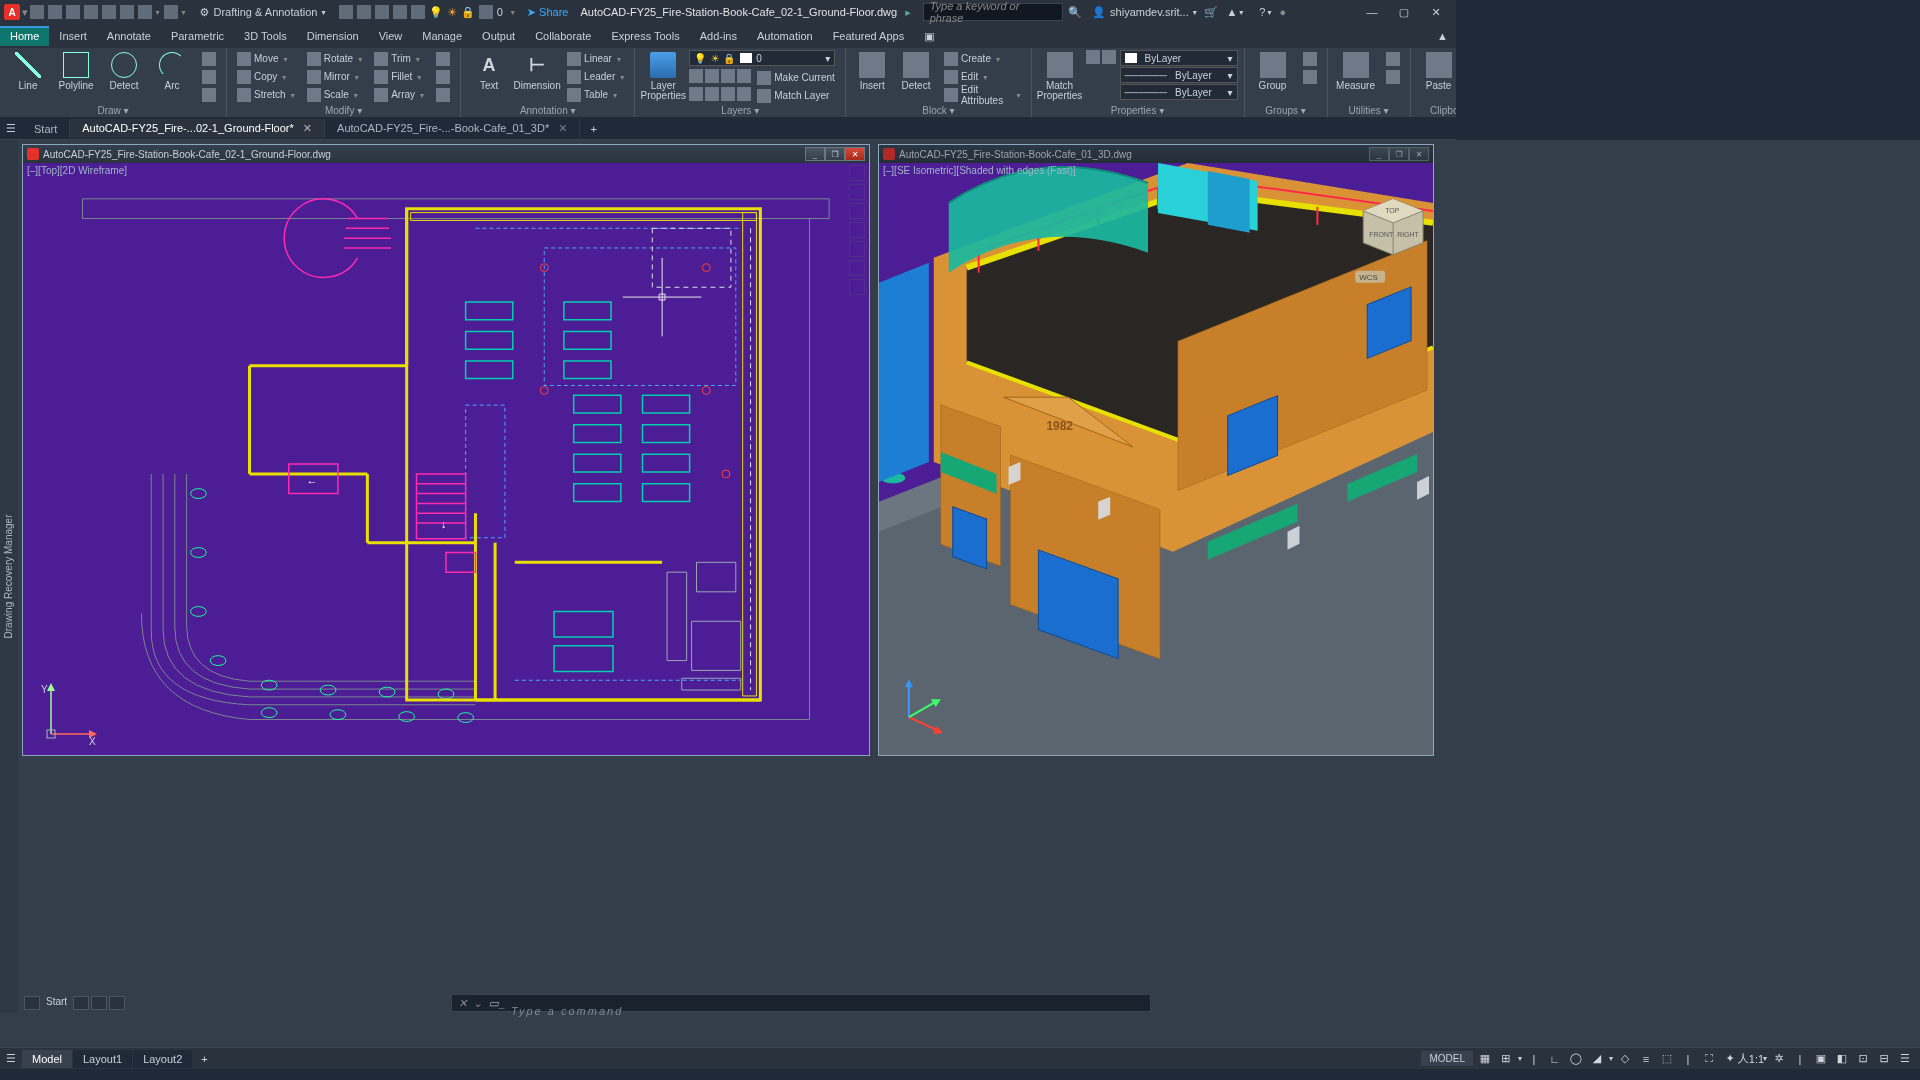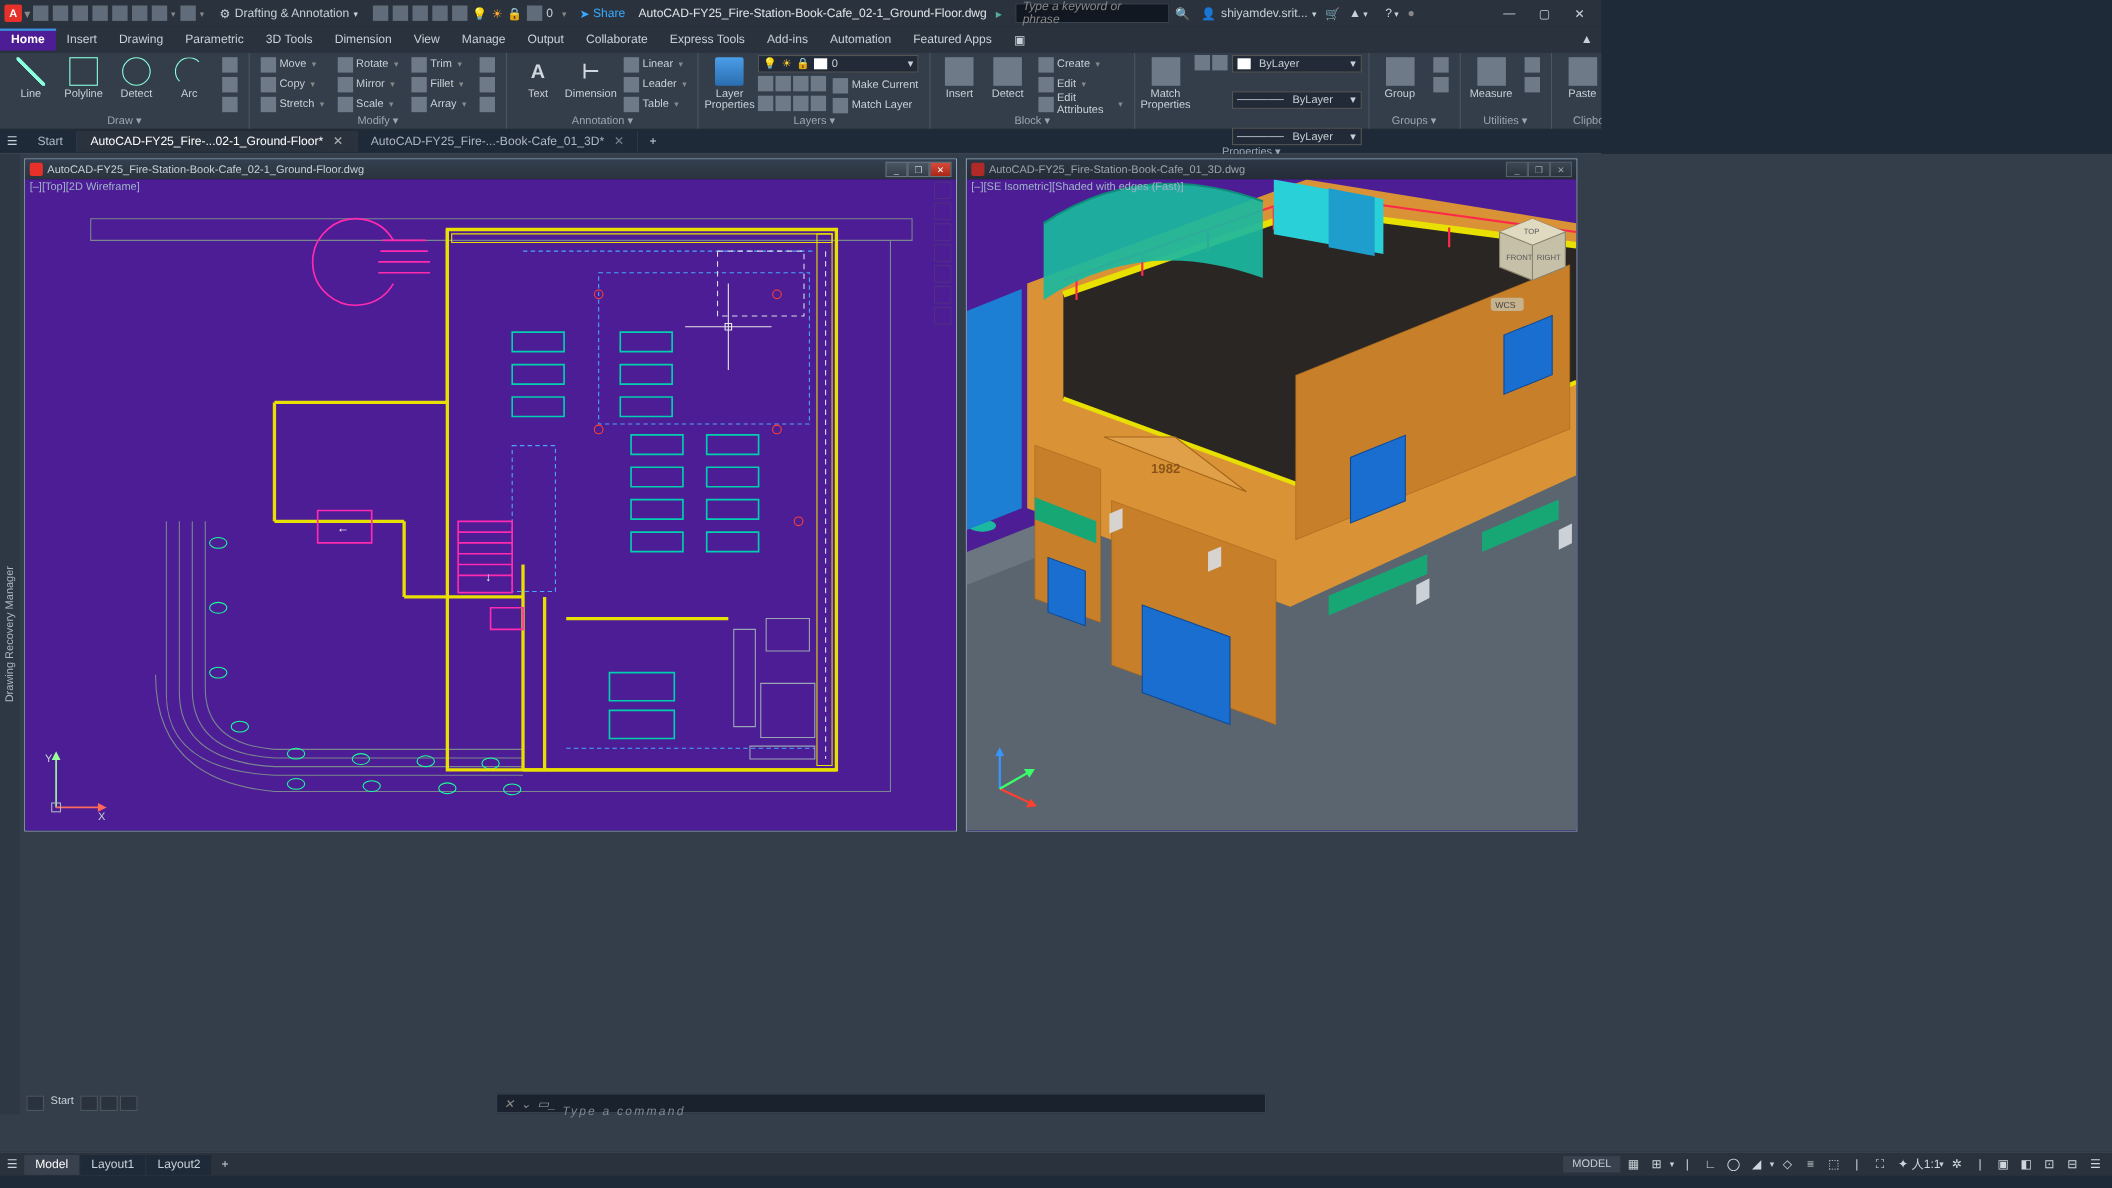--- a/index.html
+++ b/index.html
@@ -12,21 +12,21 @@
 .titlebar .ws-select { color:#c8d0d8; font-size:11px; margin-left:6px; padding:1px 6px; display:flex; align-items:center; gap:4px;}
 .titlebar .share { color:#39aaff; margin-left:10px; display:flex; align-items:center; gap:3px;}
 .titlebar .doctitle { flex:0 0 auto; margin-left:10px; color:#e0e4e8;}
 .titlebar .search { margin-left:10px; background:#121821; border:1px solid #3a4350; height:18px; width:140px; padding:1px 6px; color:#888; display:flex; align-items:center;}
 .titlebar .user { margin-left:8px; color:#c8d0d8; display:flex; align-items:center; gap:4px;}
 .titlebar .winbtns { margin-left:auto; display:flex; }
 .titlebar .winbtns div { width:32px; height:24px; display:flex; align-items:center; justify-content:center; color:#c8d0d8; }
 
 .menubar { height:24px; background:#2a333d; display:flex; align-items:center; }
 .menubar .tab { padding:4px 10px; color:#c8d0d8; font-size:11px; cursor:pointer; }
-.menubar .tab.active { background:#4c1d95; color:#fff; border-top:2px solid #3a96db; padding-top:2px;font-weight:bold;}
+.menubar .tab.active { background:#0f766e; color:#fff; border-top:2px solid #3a96db; padding-top:2px;}
 
 .ribbon { height:70px; background:#333e4a; display:flex; border-bottom:1px solid #222a34; }
 .ribbon-panel { border-right:1px solid #4a5562; padding:2px 6px 0 6px; display:flex; flex-direction:column; position:relative; }
 .ribbon-panel .body { display:flex; gap:4px; flex:1; }
 .ribbon-panel .title { font-size:10px; color:#9aa6b3; text-align:center; padding-bottom:1px; }
 .rbtn-lg { display:flex; flex-direction:column; align-items:center; gap:2px; padding:2px 4px; width:44px; }
 .rbtn-lg .ico { width:26px; height:26px; }
 .rbtn-lg span { font-size:10px; color:#c8d0d8; }
 .rbtn-col { display:flex; flex-direction:column; gap:1px; }
 .rbtn-sm { display:flex; align-items:center; gap:3px; padding:1px 4px; font-size:10px; color:#c8d0d8; height:17px;}
@@ -147,21 +147,21 @@
   <div class="winbtns">
     <div>—</div>
     <div>▢</div>
     <div>✕</div>
   </div>
 </div>
 
 <div class="menubar">
     <div class="tab active">Home</div>
     <div class="tab">Insert</div>
-    <div class="tab">Drawing</div>
+    <div class="tab">Annotate</div>
     <div class="tab">Parametric</div>
     <div class="tab">3D Tools</div>
     <div class="tab">Dimension</div>
     <div class="tab">View</div>
     <div class="tab">Manage</div>
     <div class="tab">Output</div>
     <div class="tab">Collaborate</div>
     <div class="tab">Express Tools</div>
     <div class="tab">Add-ins</div>
     <div class="tab">Automation</div>
@@ -310,21 +310,21 @@
           <div class="ico i-gen"></div>
           <span>Match</span>
           <span style="margin-top:-3px">Properties</span>
         </div>
         <div class="rbtn-col" style="gap: 2px;">
           <div style="display:flex;gap:2px">
             <div class="ico i-gen" style="width:14px;height:14px"></div>
             <div class="ico i-gen" style="width:14px;height:14px"></div>
           </div>
         </div>
-        <div class="rbtn-col" style="gap: 17px; text-align: right;">
+        <div class="rbtn-col" style="gap: 1px; text-align: right;">
           <div class="sel" style="width: 118px;">
             <div class="sw"></div>
             <span style="margin-left:4px">ByLayer</span>
             <span style="margin-left:auto">▾</span>
           </div>
           <div class="sel" style="width: 118px;">
             <span>──────</span>
             <span style="margin-left:4px">ByLayer</span>
             <span style="margin-left:auto">▾</span>
           </div>

